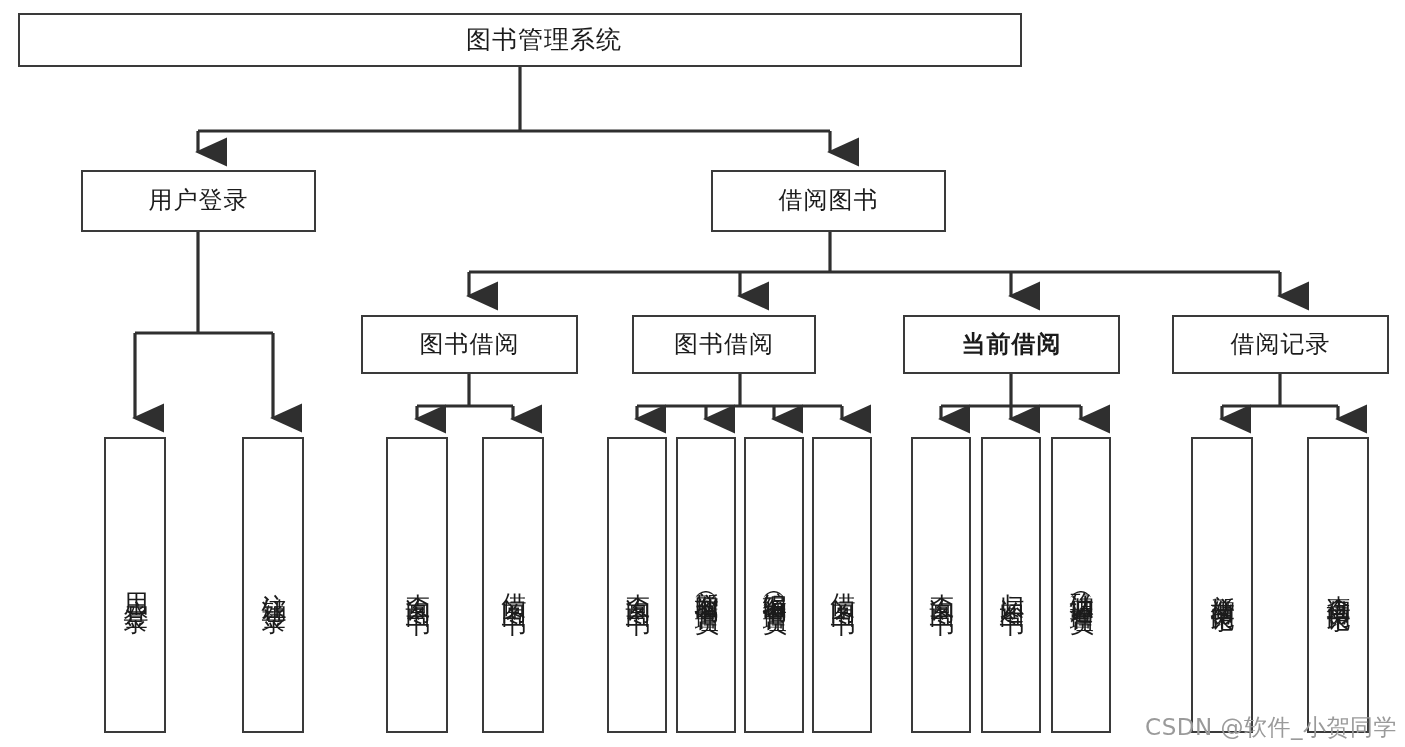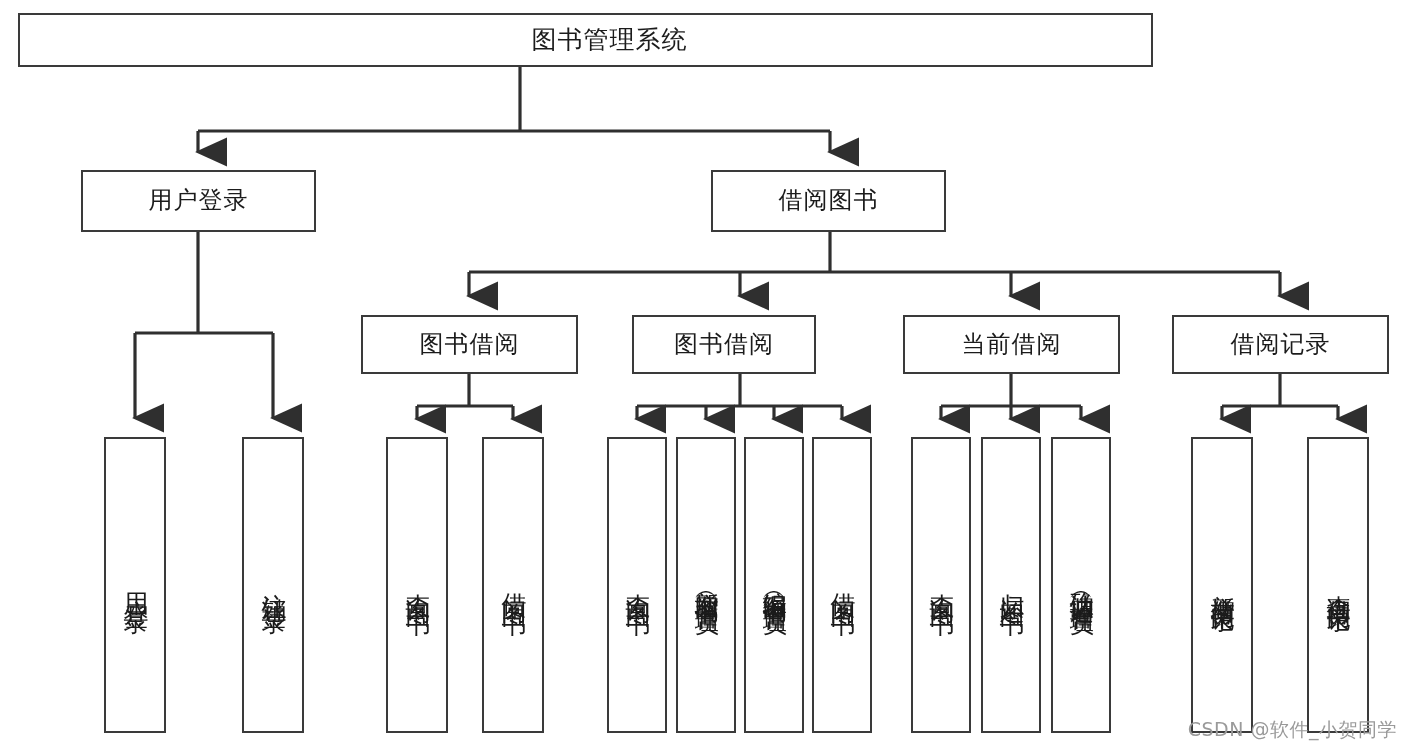--- a/index.html
+++ b/index.html
@@ -49,21 +49,21 @@
     font-size:25px;
     letter-spacing:6px;
     padding-top:6px;
     padding-bottom:6px;
   }
   .node.v.tight{ font-size:24px; letter-spacing:3px; }
   .watermark{
     position:absolute;
     right:8px;
     bottom:4px;
-    font-size:19px;
+    font-size:23px;
     color:#9a9a9a;
     letter-spacing:0.5px;
     white-space:nowrap;
     user-select:none;
   }
 </style>
 </head>
 <body>
 
 <div id="canvas">
@@ -111,31 +111,31 @@
       <path d="M 1011 406 L 1011 419" marker-end="url(#arrow)"></path>
       <path d="M 1081 406 L 1081 419" marker-end="url(#arrow)"></path>
 
       <path d="M 1280 374 L 1280 406"></path>
       <path d="M 1222 406 L 1338 406"></path>
       <path d="M 1222 406 L 1222 419" marker-end="url(#arrow)"></path>
       <path d="M 1338 406 L 1338 419" marker-end="url(#arrow)"></path>
     </g>
   </svg>
 
-  <div class="node h root" style="left:18px; top:13px; width:1135px; height:54px;padding-left:48px;">图书管理系统</div>
+  <div class="node h root" style="left:18px; top:13px; width:1004px; height:54px;padding-left:48px;">图书管理系统</div>
 
   <div class="node h" style="left:81px; top:170px; width:235px; height:62px;">用户登录</div>
 
   <div class="node h" style="left:711px; top:170px; width:235px; height:62px;">借阅图书</div>
 
   <div class="node h" style="left:361px; top:315px; width:217px; height:59px;">图书借阅</div>
 
   <div class="node h" style="left:632px; top:315px; width:184px; height:59px;">图书借阅</div>
 
-  <div class="node h" style="left:903px; top:315px; width:217px; height:59px;">当前借阅</div>
+  <div class="node h" style="left:903px; top:315px; width:217px; height:59px;font-weight:bold;">当前借阅</div>
 
   <div class="node h" style="left:1172px; top:315px; width:217px; height:59px;">借阅记录</div>
 
   <div class="node v" style="left:104px; top:437px; width:62px; height:296px;">用户登录</div>
 
   <div class="node v" style="left:242px; top:437px; width:62px; height:296px;">注销登录</div>
 
   <div class="node v" style="left:386px; top:437px; width:62px; height:296px;">查询图书</div>
 
   <div class="node v" style="left:482px; top:437px; width:62px; height:296px;">借阅图书</div>

